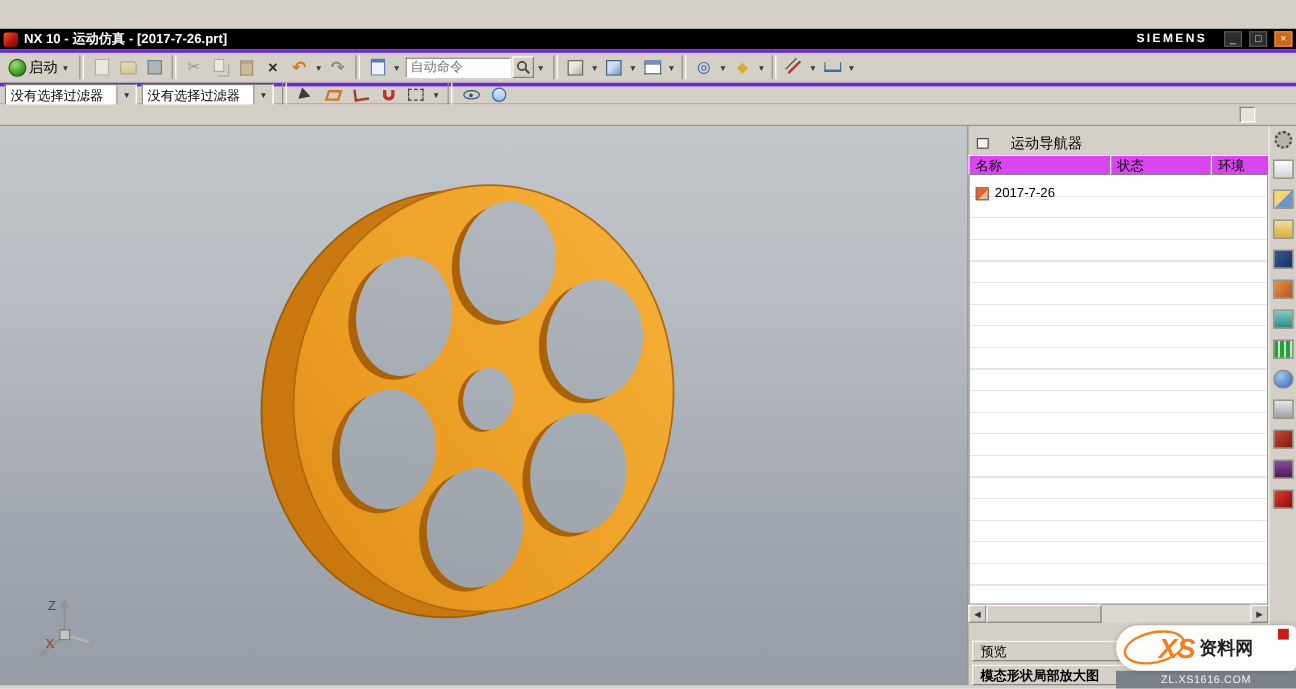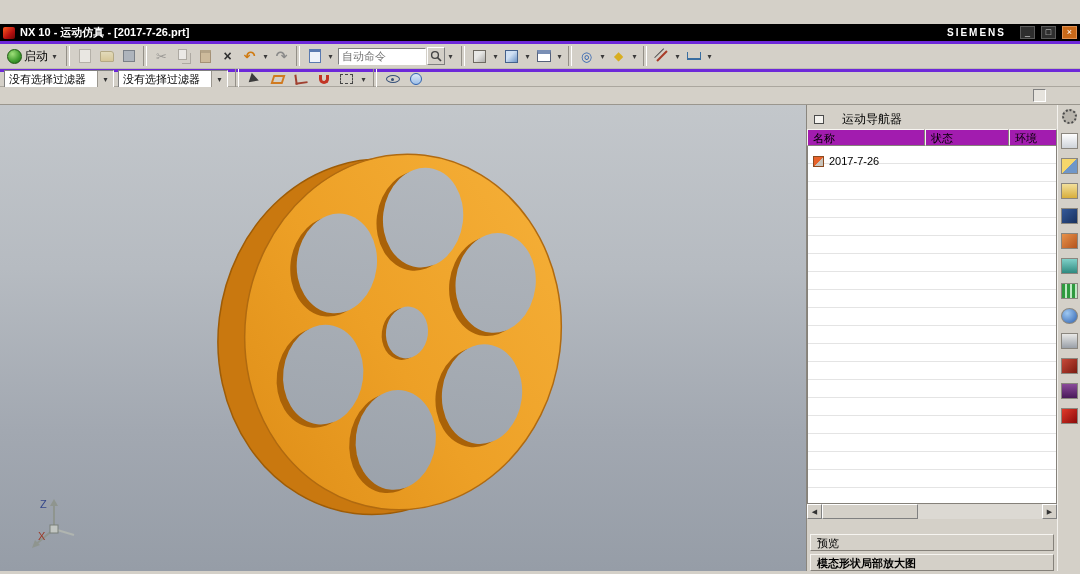--- a/index.html
+++ b/index.html
@@ -73,21 +73,21 @@
   .viewport { width: 806px; height: 466px; position: relative; background: linear-gradient(180deg, #c3c7cb 0%, #b6bbc1 35%, #a2a8b1 70%, #969da7 100%); overflow: hidden; }
   .viewport svg.model { position: absolute; left: 0; top: 0; }
   .triad { position: absolute; left: 22px; bottom: 18px; }
   .triad text { font-size: 11px; font-family: "Liberation Sans", sans-serif; }
 
   
   .navpanel { width: 251px; background: #d4d0c8; border-left: 1px solid #8a867e; display: flex; flex-direction: column; padding-top: 4px; }
   .nav-title { height: 20px; display: flex; align-items: center; gap: 18px; padding: 0 7px; font-size: 12px; }
   .nav-title-icon { width: 10px; height: 9px; border: 1.5px solid #4a4a4a; background: #f4f2ee; }
   .nav-header { display: flex; height: 17px; font-size: 11px; }
-  .nav-header .cell { border: 1px solid; border-color: #f6f4f0 #85817a #85817a #f6f4f0; background: #a21caf; padding: 1px 5px; white-space: nowrap; overflow: hidden; }
+  .nav-header .cell { border: 1px solid; border-color: #f6f4f0 #85817a #85817a #f6f4f0; background: #d946ef; padding: 1px 5px; white-space: nowrap; overflow: hidden; }
   .c-name { width: 118px; }
   .c-status { width: 84px; }
   .c-env { flex: 1; }
   .nav-body { flex: 1; background: #fff; border: 1px solid #85817a; border-top: none; background-image: repeating-linear-gradient(180deg, #ffffff 0px, #ffffff 17px, #e4e4e4 17px, #e4e4e4 18px); overflow: hidden; }
   .nav-row { height: 30px; display: flex; align-items: center; gap: 5px; padding-left: 5px; font-size: 11px; }
   .sim-icon { width: 11px; height: 11px; border: 1px solid #8a4a20; background: linear-gradient(135deg, #e8622a 0 55%, #c8c4bc 55% 100%); flex: 0 0 auto; }
   .hscroll { height: 15px; display: flex; background: #dcd9d3; }
   .scroll-btn { width: 15px; height: 15px; background: #d4d0c8; border: 1px solid; border-color: #fff #808080 #808080 #fff; font-size: 7px; color: #333; display: flex; align-items: center; justify-content: center; flex: 0 0 auto; }
   .scroll-thumb { width: 96px; background: #d4d0c8; border: 1px solid; border-color: #fff #808080 #808080 #fff; }
   .scroll-track { flex: 1; }
@@ -351,14 +351,23 @@
       <span class="rs-icon rs-f"></span>
       <span class="rs-icon rs-g"></span>
       <span class="rs-icon rs-h"></span>
       <span class="rs-icon rs-i"></span>
       <span class="rs-icon rs-j"></span>
       <span class="rs-icon rs-k"></span>
       <span class="rs-icon rs-l"></span>
     </div>
   </div>
 
+  <div class="watermark">
+    <div class="wm-card">
+      <span class="wm-ring"></span>
+      <span class="wm-xs">XS</span>
+      <span class="wm-name">资料网</span>
+      <span class="wm-seal"></span>
+    </div>
+    <div class="wm-url">ZL.XS1616.COM</div>
+  </div>
 
 </div>
 
 </body></html>

